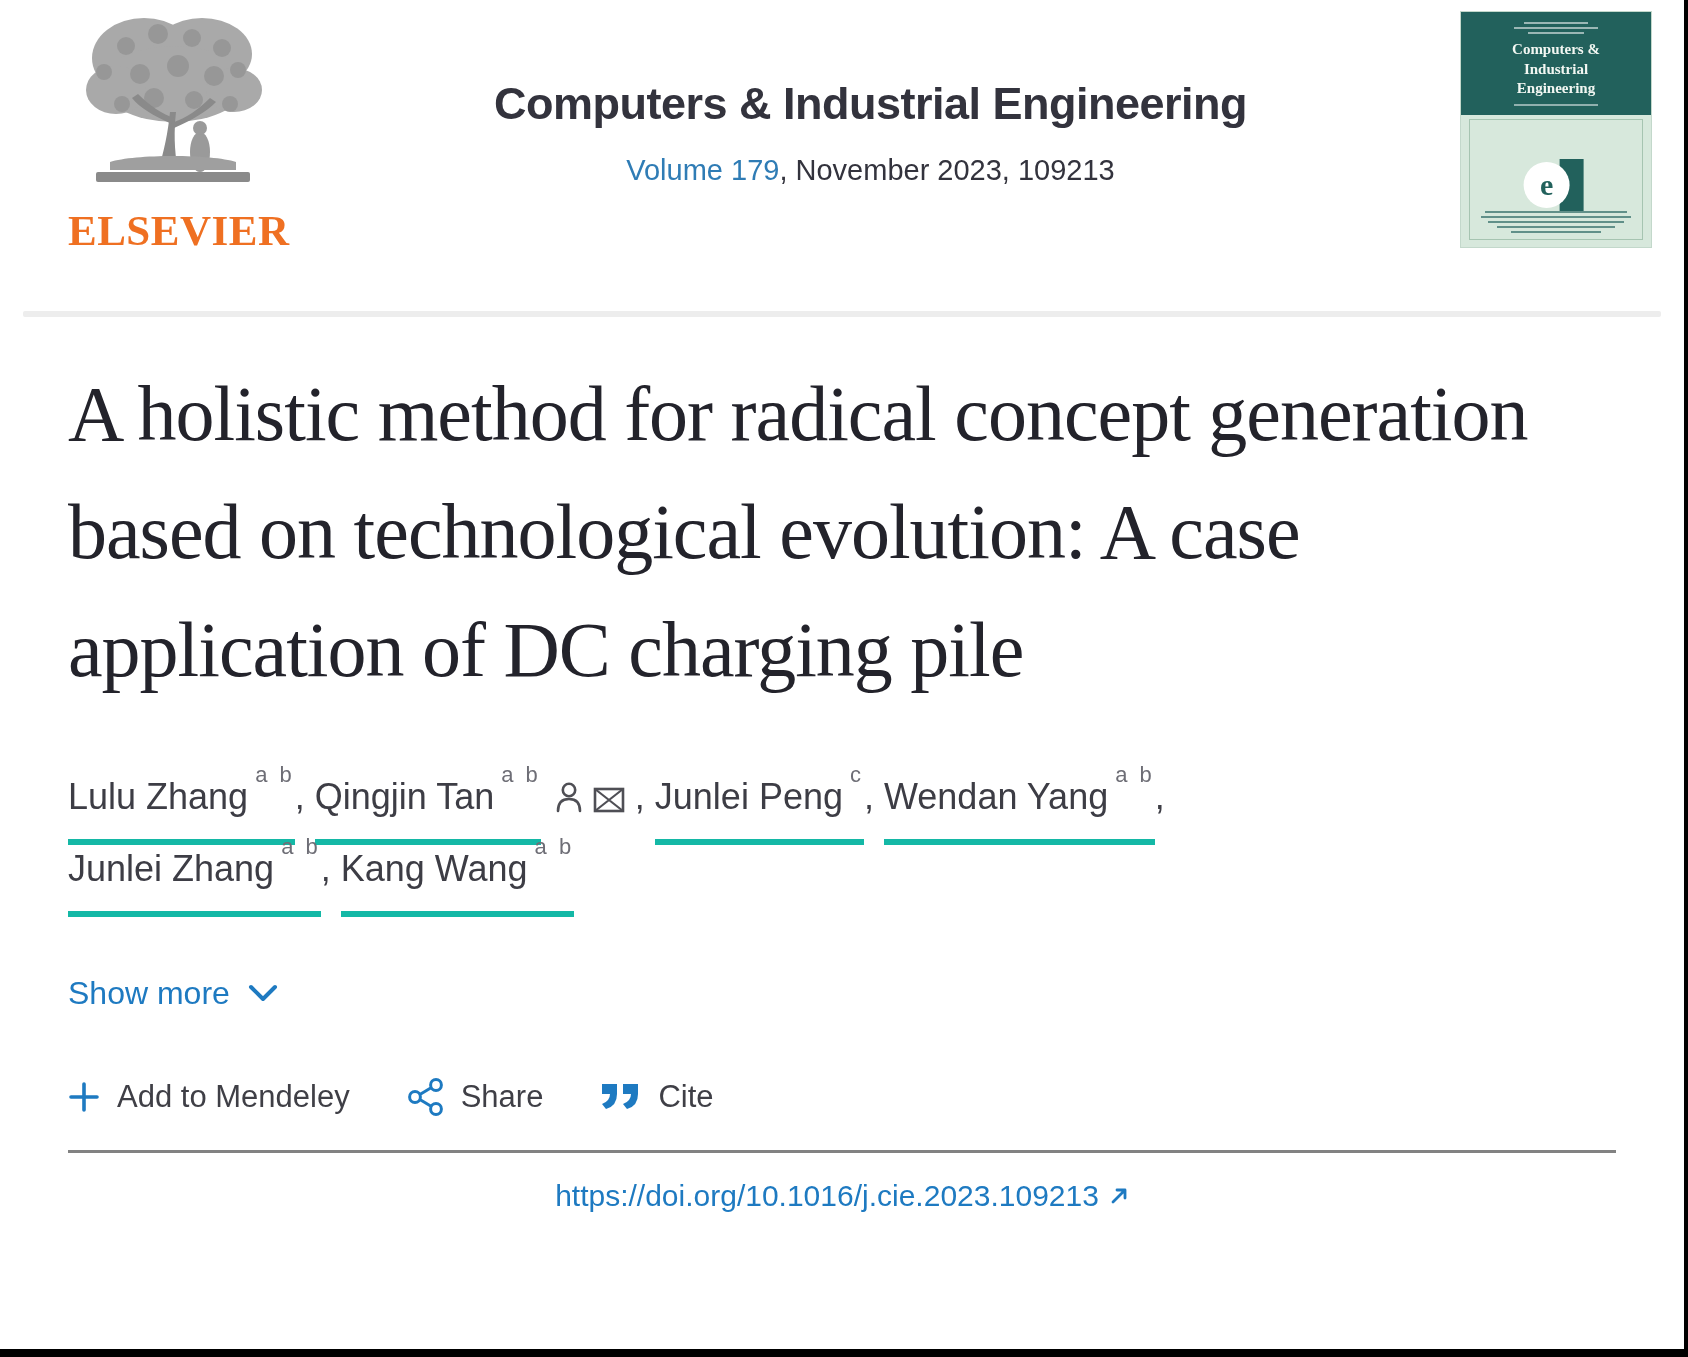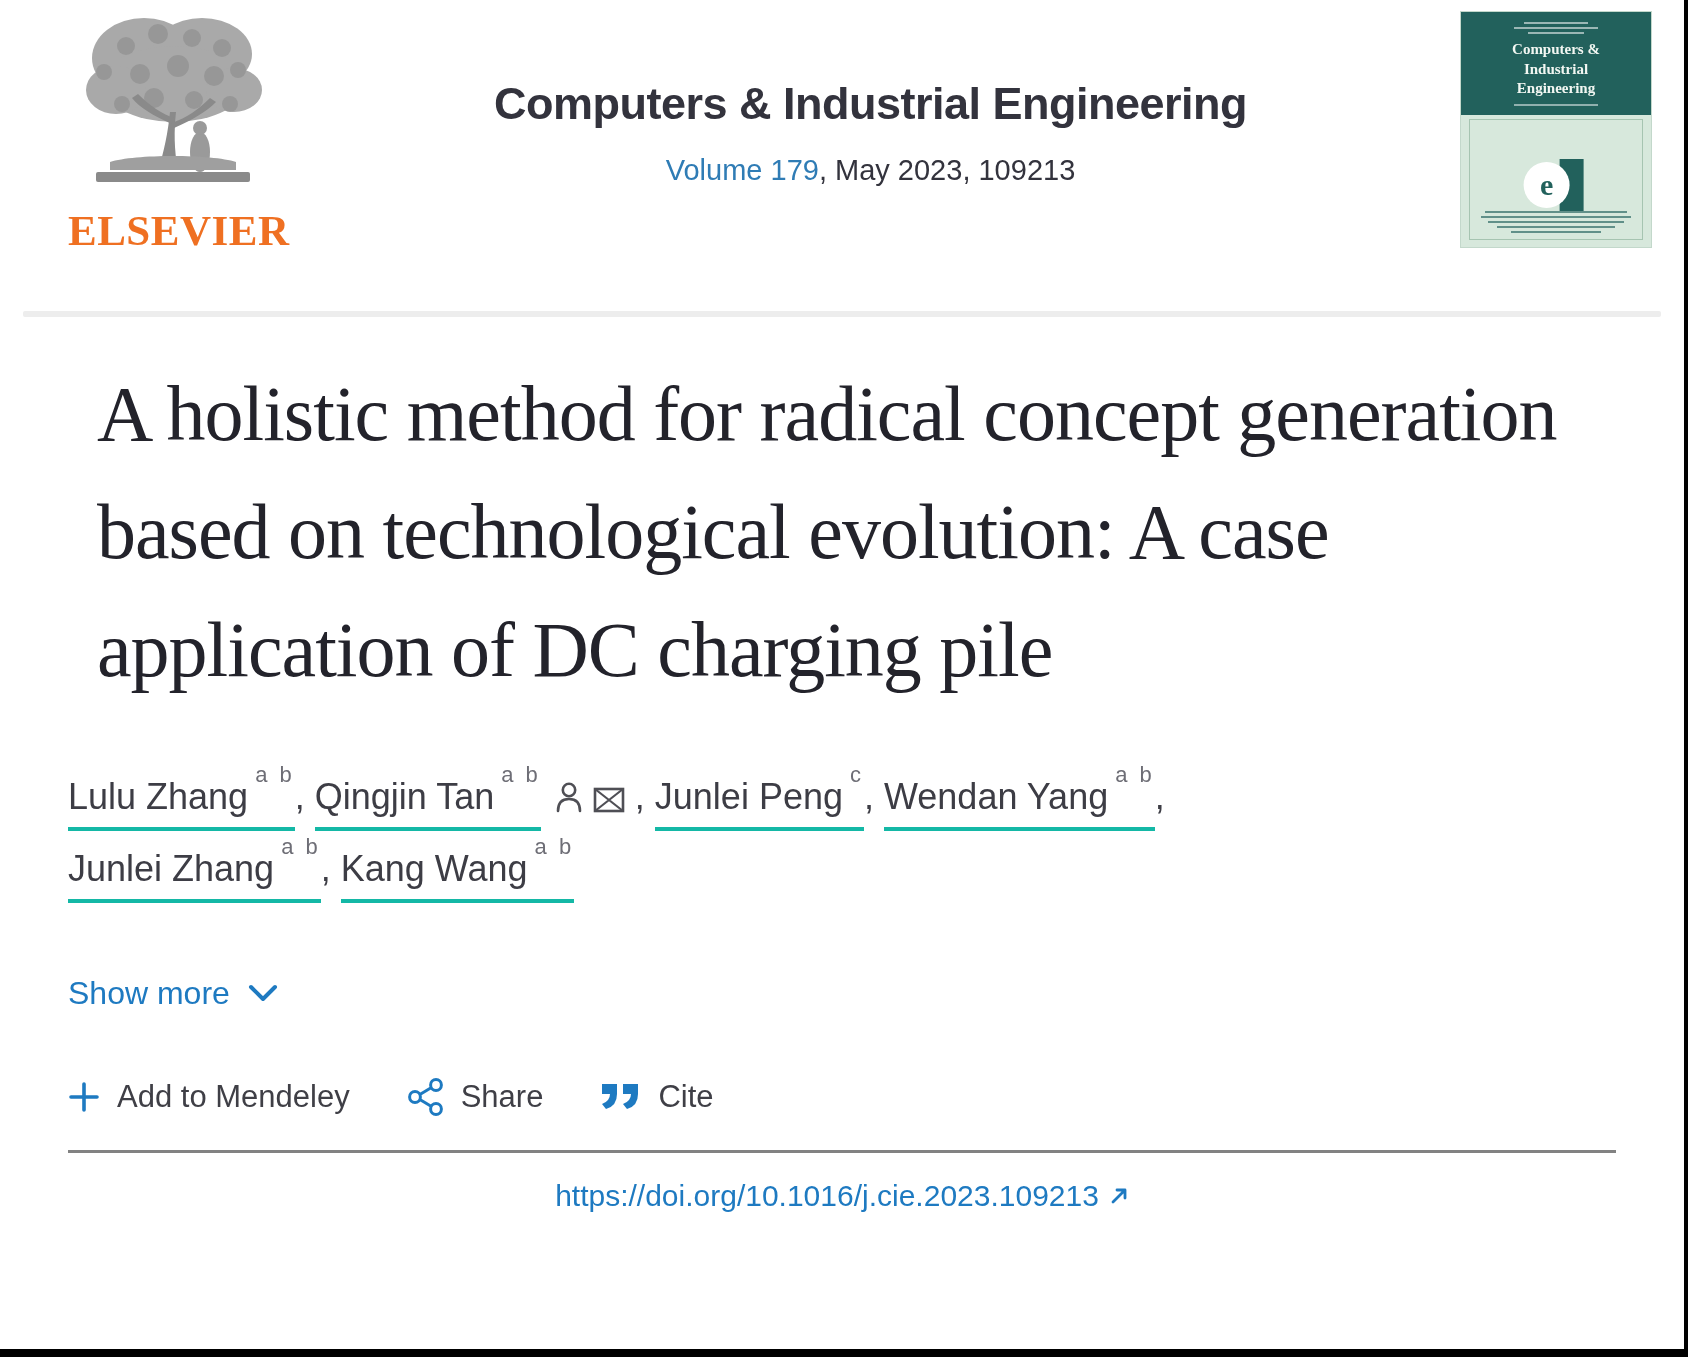--- a/index.html
+++ b/index.html
@@ -75,26 +75,25 @@
   .main { padding: 0 68px; }
 
   .article-title {
     margin-top: 38px;
     max-width: 1490px;
     font-family: "Liberation Serif", serif;
     font-size: 78px; font-weight: 400;
     letter-spacing: -1px;
     line-height: 1.51;
     color: #23232b;
-    margin-left: 29px;
   }
 
   .authors { margin-top: 44px; font-size: 36px; line-height: 2.0; color: #3d3d45; }
   .author { white-space: nowrap; }
-  .author-underline { border-bottom: 4px solid #14b8a6; padding-bottom: 10px; }
+  .author-underline { border-bottom: 6px solid #14b8a6; padding-bottom: 22px; }
   .author-name { color: #3d3d45; text-decoration: none; cursor: pointer; }
   .author-sup {
     font-size: 22px; color: #6e6e76; position: relative; top: -14px;
     margin-left: 7px; letter-spacing: 3px; line-height: 0;
   }
   .author-icons { display: inline-block; margin-left: 14px; }
   .author-icons svg { vertical-align: -4px; margin-right: 10px; }
   .author-sep { color: #3d3d45; }
 
   .show-more {
@@ -154,21 +153,21 @@
         <circle cx="126" cy="116" r="7" fill="#9a9a9a"></circle>
         <path d="M36 150 C60 142 138 142 162 150 L162 158 L36 158 Z" fill="#9f9f9f"></path>
         <rect x="22" y="160" width="154" height="10" rx="2" fill="#8a8a8a"></rect>
       </svg>
       <div class="elsevier-word">ELSEVIER</div>
     </div>
 
     <div class="head-center">
       <div class="journal-title">Computers &amp; Industrial Engineering</div>
       <div class="volume-line">
-        <span class="volume-link">Volume 179</span><span>, May 2023, 109213</span>
+        <span class="volume-link">Volume 179</span><span>, November 2023, 109213</span>
       </div>
     </div>
 
     <div class="cover">
       <div class="cover-top">
         <div class="cover-micro">
           <i style="width:64px"></i>
             <i style="width:84px"></i>
             <i style="width:56px"></i>
         </div>

